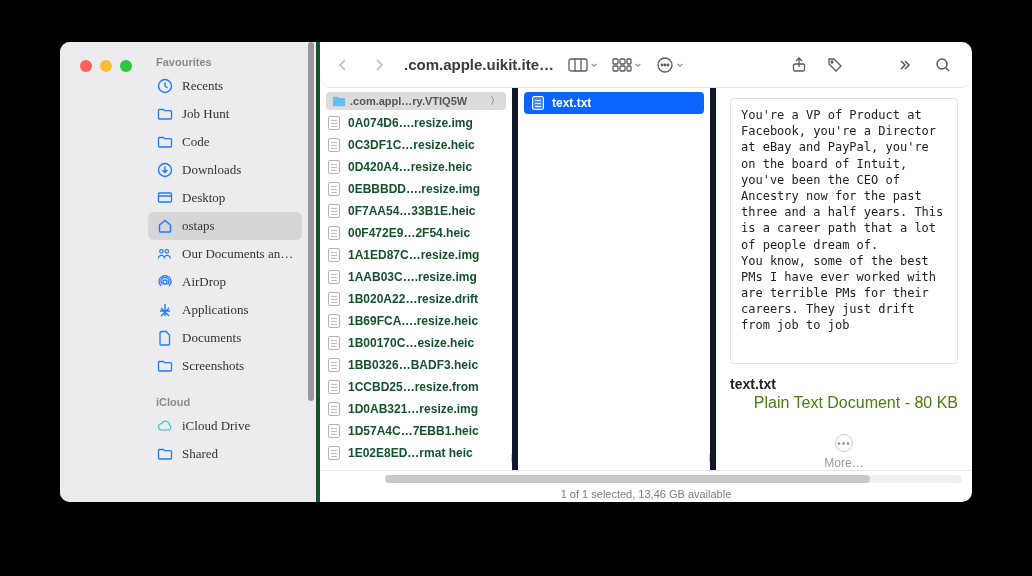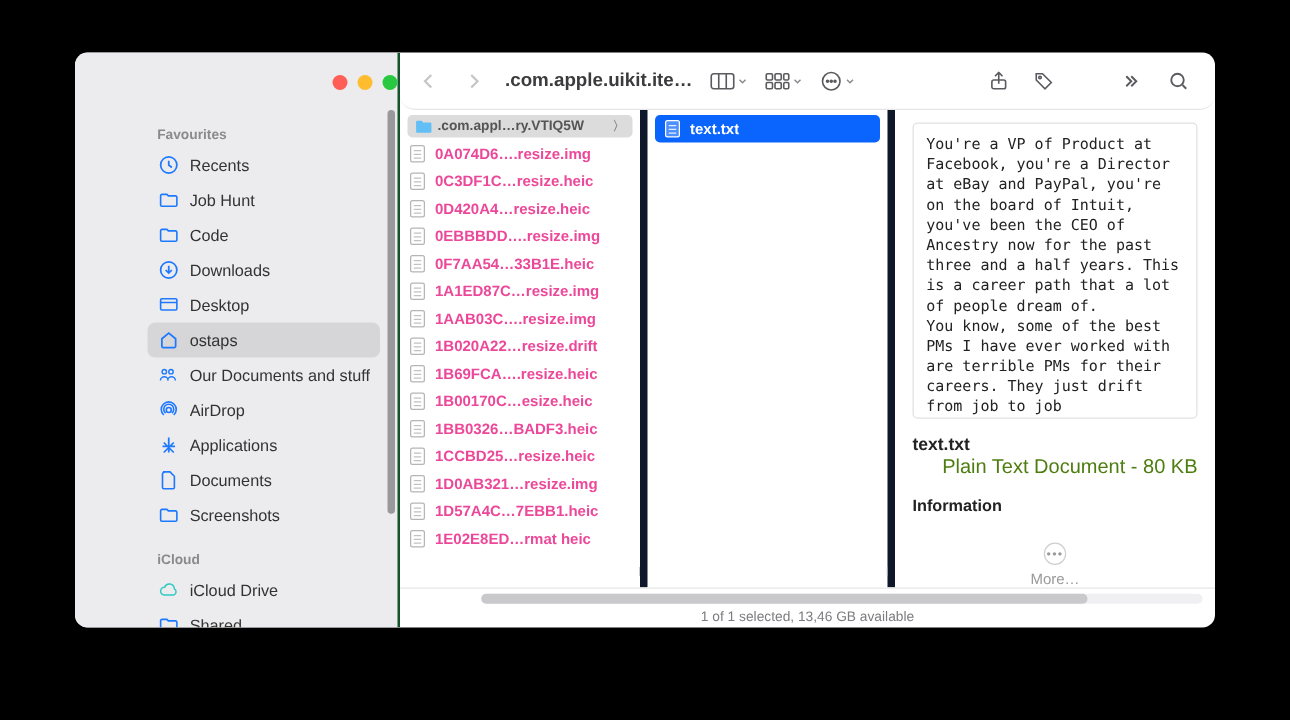--- a/index.html
+++ b/index.html
@@ -1,30 +1,30 @@
 <!DOCTYPE html>
 <html><head>
 <meta charset="utf-8">
 <style>
   * { box-sizing: border-box; margin: 0; padding: 0; }
   body { background: #000; width: 1032px; height: 576px; font-family: -apple-system, "Helvetica Neue", Arial, sans-serif; font-size: 13px; overflow: hidden; }
   .window { position: absolute; left: 60px; top: 42px; width: 912px; height: 460px; background: #fff; border-radius: 10px; box-shadow: 0 18px 50px rgba(0,0,0,.55); display: flex; overflow: hidden; }
 
   
-  .sidebar { width: 260px; background: #ececee; display: flex; flex-direction: column; border-right: 2px solid #14532d; align-items: flex-end; }
+  .sidebar { width: 260px; background: #ececee; display: flex; flex-direction: row; border-right: 4px solid #14532d; }
   .traffic { display: flex; gap: 8px; padding: 18px 0 0 20px; height: 46px; }
   .tl { width: 12px; height: 12px; border-radius: 50%; }
   .tl.red { background: #ff5f57; } .tl.yellow { background: #febc2e; } .tl.green { background: #28c840; }
   .sb-section { padding: 6px 10px 2px 24px; }
   .sb-header { font-size: 11px; color: #8a8a8e; font-weight: 600; margin: 8px 0 4px 0; }
   .sb-item { display: flex; align-items: center; height: 28px; padding: 0 8px; border-radius: 6px; color: #333; margin-left: -8px; margin-right: 4px; }
   .sb-item.selected { background: #d6d6d8; }
   .sb-item .icon { width: 18px; height: 18px; margin-right: 8px; display: flex; align-items: center; justify-content: center; }
   .sb-item .icon svg { width: 16px; height: 16px; }
-  .sb-item .label { white-space: nowrap; overflow: hidden; text-overflow: ellipsis; flex: 1; }
+  .sb-item .label { white-space: nowrap; overflow: hidden; text-overflow: ellipsis; flex: 1; font-family: Liberation Serif, serif; }
   .sb-scroll { flex: 1; overflow: hidden; position: relative; }
   .sb-scrolltrack { position: absolute; right: 2px; top: 0; bottom: 0; width: 6px; }
   .sb-thumb { position: absolute; left: 0; width: 6px; border-radius: 3px; background: rgba(0,0,0,.35); }
 
   
   .main { flex: 1; display: flex; flex-direction: column; }
   .toolbar { height: 46px; display: flex; align-items: center; padding: 0 14px 0 8px; gap: 6px; border-bottom: 1px solid #e6e6e6; position: relative; border-radius: 12px; }
   .tbtn { width: 30px; height: 26px; border-radius: 6px; display: flex; align-items: center; justify-content: center; color: #5b5b5f; }
   .tbtn svg { width: 16px; height: 16px; }
   .tbtn.disabled { color: #c5c5c8; }
@@ -37,21 +37,21 @@
   .columns { flex: 1; display: flex; overflow: hidden; position: relative; }
   .col { border-right: 6px solid #0f172a; overflow: hidden; display: flex; flex-direction: column; position: relative; font-weight: bold; }
   .col1 { width: 198px; }
   .col2 { width: 198px; }
   .col3 { flex: 1; padding: 10px 14px 0 14px; display: flex; flex-direction: column; position: relative; }
   .pathrow { display: flex; align-items: center; height: 18px; background: #dcdcdc; border-radius: 4px; margin: 4px 6px 2px 6px; padding: 0 6px; font-size: 11px; color: #555; }
   .pathrow .folder-ic { width: 14px; height: 14px; margin-right: 4px; }
   .pathrow .pathlabel { flex: 1; white-space: nowrap; overflow: hidden; text-overflow: ellipsis; }
   .pathrow .go { color: #888; font-size: 10px; margin-left: 4px; }
   .flist { flex: 1; overflow: hidden; }
-  .frow { display: flex; align-items: center; height: 22px; padding: 0 8px; font-size: 12px; color: #ec4899; }
+  .frow { display: flex; align-items: center; height: 22px; padding: 0 8px; font-size: 12px; color: #14532d; }
   .frow .ficon { width: 14px; height: 14px; margin-right: 6px; flex-shrink: 0; }
   .frow .fname { white-space: nowrap; overflow: hidden; text-overflow: ellipsis; }
   .col2 .frow { margin: 4px 6px; border-radius: 4px; }
   .col2 .frow.selected { background: #0a65ff; color: #fff; }
   .col2 .frow.selected .fname { color: #fff; }
   .doc-ic { display: inline-block; width: 12px; height: 14px; border: 1px solid #b5b5b9; border-radius: 2px; background: #fff; position: relative; }
   .doc-ic::after { content: ""; position: absolute; left: 2px; right: 2px; top: 3px; height: 1px; background: #c2c2c5; box-shadow: 0 3px 0 #c2c2c5, 0 6px 0 #c2c2c5; }
   .txt-ic { display: inline-block; width: 12px; height: 14px; border: 1px solid #fff; border-radius: 2px; background: rgba(255,255,255,.28); position: relative; }
   .txt-ic::after { content: ""; position: absolute; left: 2px; right: 2px; top: 3px; height: 1px; background: rgba(255,255,255,.85); box-shadow: 0 3px 0 rgba(255,255,255,.85), 0 6px 0 rgba(255,255,255,.85); }
   .resize-handle { position: absolute; bottom: 4px; right: -4px; width: 8px; height: 16px; display: flex; align-items: center; justify-content: center; color: #b8b8bb; font-size: 10px; letter-spacing: -2px; }
@@ -309,20 +309,24 @@
             <div class="frow">
               <span class="ficon"><span class="doc-ic"></span></span>
               <span class="fname">0EBBBDD….resize.img</span>
             </div>
             <div class="frow">
               <span class="ficon"><span class="doc-ic"></span></span>
               <span class="fname">0F7AA54…33B1E.heic</span>
             </div>
             <div class="frow">
               <span class="ficon"><span class="doc-ic"></span></span>
+              <span class="fname">00F472E9…2F54.heic</span>
+            </div>
+            <div class="frow">
+              <span class="ficon"><span class="doc-ic"></span></span>
               <span class="fname">1A1ED87C…resize.img</span>
             </div>
             <div class="frow">
               <span class="ficon"><span class="doc-ic"></span></span>
               <span class="fname">1AAB03C….resize.img</span>
             </div>
             <div class="frow">
               <span class="ficon"><span class="doc-ic"></span></span>
               <span class="fname">1B020A22…resize.drift</span>
             </div>
@@ -333,21 +337,21 @@
             <div class="frow">
               <span class="ficon"><span class="doc-ic"></span></span>
               <span class="fname">1B00170C…esize.heic</span>
             </div>
             <div class="frow">
               <span class="ficon"><span class="doc-ic"></span></span>
               <span class="fname">1BB0326…BADF3.heic</span>
             </div>
             <div class="frow">
               <span class="ficon"><span class="doc-ic"></span></span>
-              <span class="fname">1CCBD25…resize.heic</span>
+              <span class="fname">1CCBD25…resize.from</span>
             </div>
             <div class="frow">
               <span class="ficon"><span class="doc-ic"></span></span>
               <span class="fname">1D0AB321…resize.img</span>
             </div>
             <div class="frow">
               <span class="ficon"><span class="doc-ic"></span></span>
               <span class="fname">1D57A4C…7EBB1.heic</span>
             </div>
             <div class="frow">
@@ -366,21 +370,20 @@
             </div>
           </div>
         <div class="resize-handle">‖</div>
       </div>
 
       <div class="col3">
         <div class="preview-text">You're a VP of Product at Facebook, you're a Director at eBay and PayPal, you're on the board of Intuit, you've been the CEO of Ancestry now for the past three and a half years. This is a career path that a lot of people dream of.
 You know, some of the best PMs I have ever worked with are terrible PMs for their careers. They just drift from job to job</div>
         <div class="pv-name">text.txt</div>
         <div class="pv-sub">Plain Text Document - 80 KB</div>
-        <div class="pv-info">Information</div>
         <div class="more">
           <div class="dots">•••</div><br>
           <span>More…</span>
         </div>
       </div>
 
     </div>
 
     <div class="status">
       <div class="hscroll">

